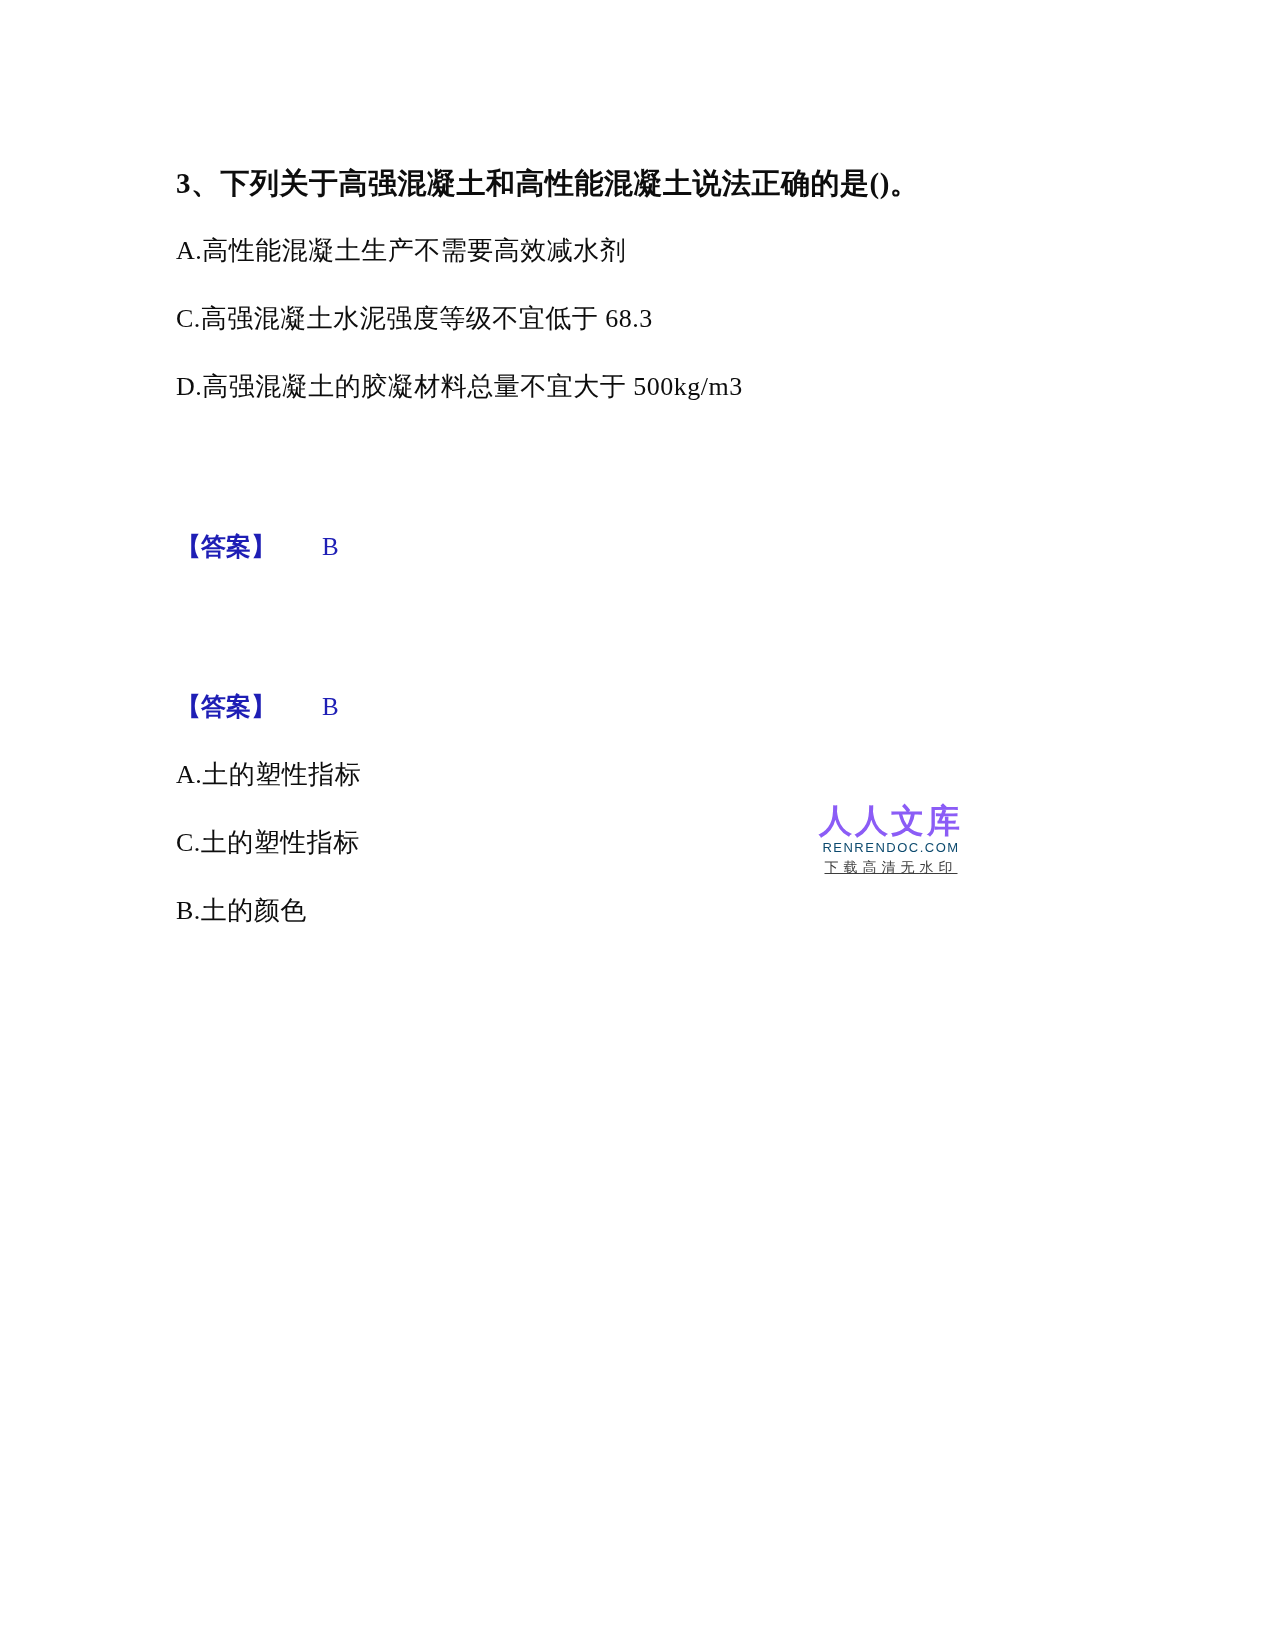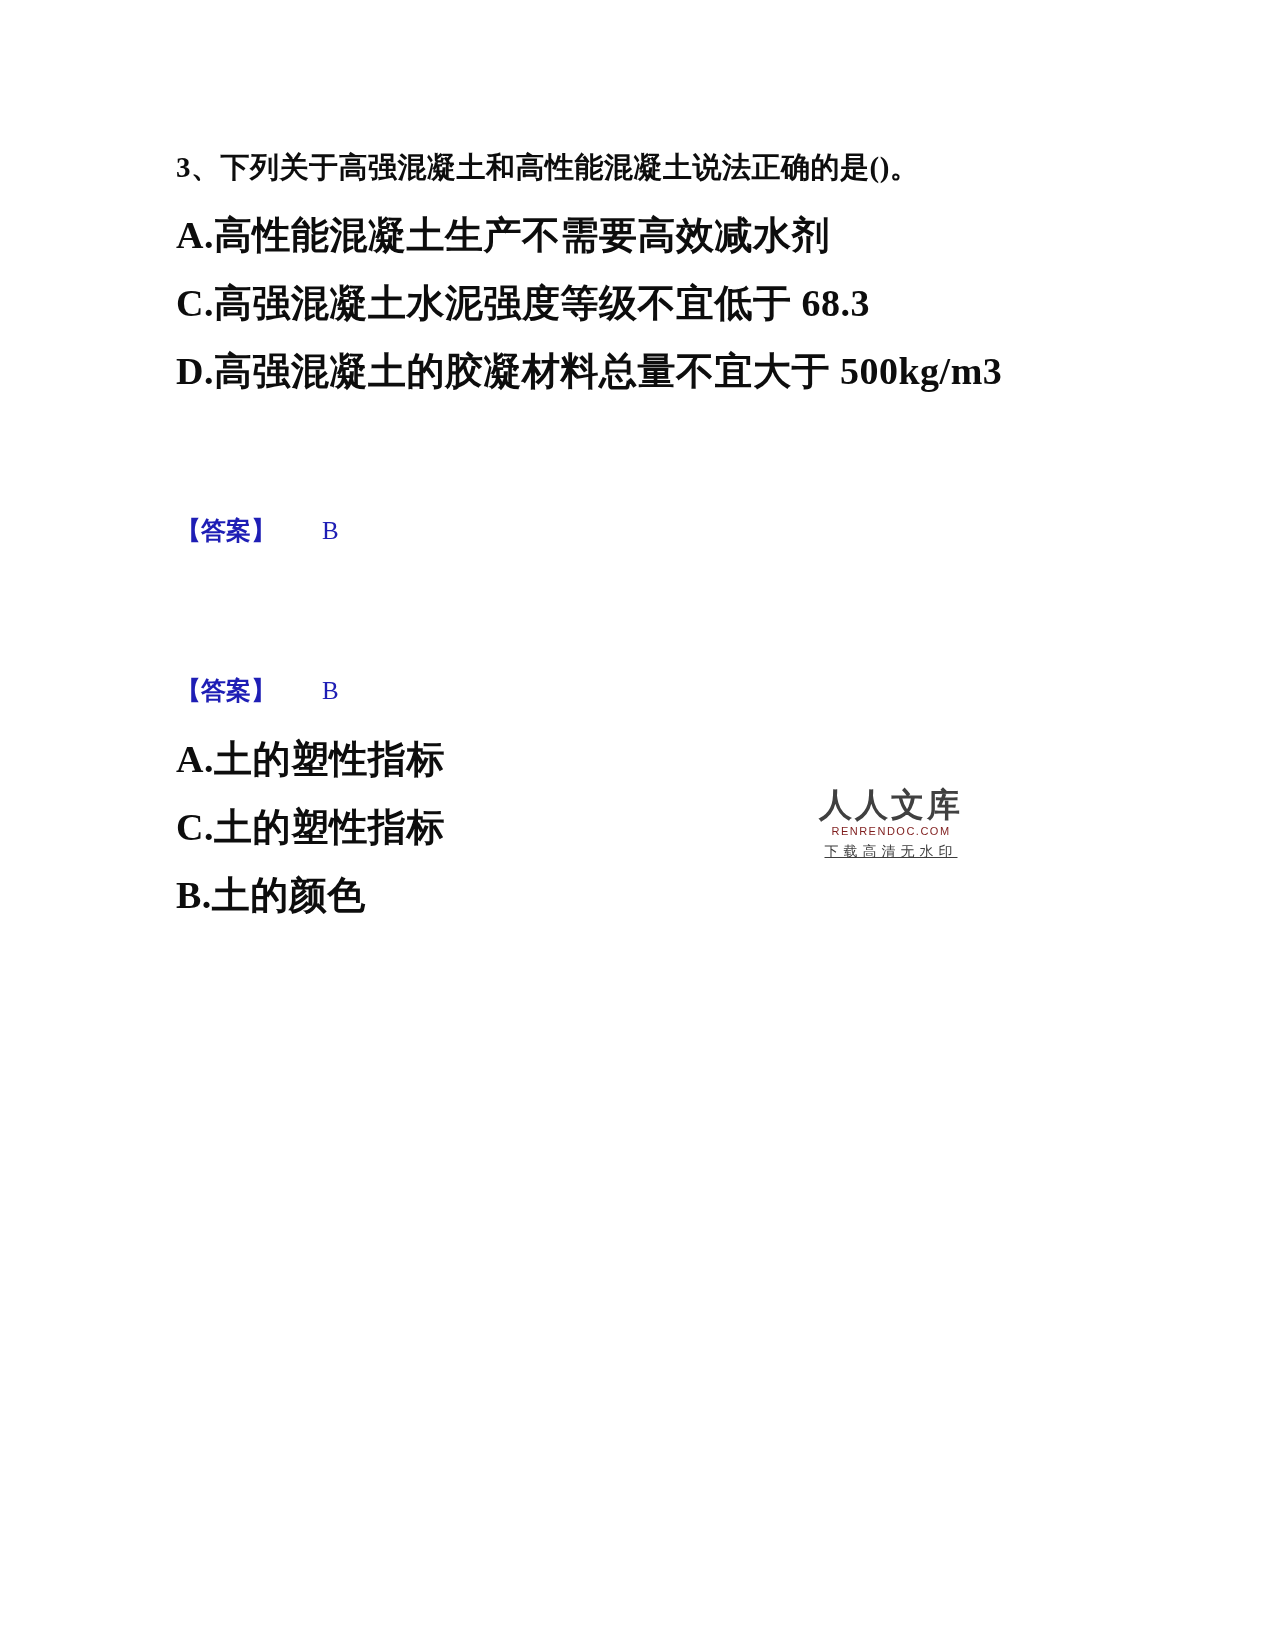--- a/index.html
+++ b/index.html
@@ -5,38 +5,39 @@
   * { margin: 0; padding: 0; box-sizing: border-box; }
   html, body { background: #ffffff; }
   #page {
     position: relative;
     width: 1275px;
     height: 1184px;
     background: #ffffff;
     overflow: hidden;
     font-family: "Liberation Serif", "DejaVu Serif", serif;
     color: #0d0d0d;
+    margin-top: 16px;
   }
   .content {
     position: absolute;
     left: 176px;
     top: 0;
     width: 890px;
     padding-top: 143px;
   }
   .q-text {
     font-size: 29px;
     line-height: 48px;
     font-weight: 600;
     letter-spacing: 0.5px;
   }
   .option {
-    font-size: 38px;
+    font-size: 26px;
     line-height: 48px;
-    font-weight: 700;
+    font-weight: 400;
     letter-spacing: 0.5px;
     margin-top: 20px;
   }
   .answer-row {
     margin-top: 112px;
     font-size: 25px;
     line-height: 48px;
     color: #1e1eb5;
   }
   .answer-label { font-weight: 700; }
@@ -52,27 +53,27 @@
     top: 786px;
     width: 170px;
     text-align: center;
     user-select: none;
   }
   .wm-brand {
     font-size: 33px;
     font-weight: 600;
     letter-spacing: 3px;
     line-height: 38px;
-    color: #404040;
+    color: #8b5cf6;
   }
   .wm-site {
-    font-size: 11px;
+    font-size: 13px;
     letter-spacing: 1.5px;
     line-height: 15px;
-    color: #7f1d1d;
+    color: #0c4a6e;
     font-family: "Liberation Sans", "DejaVu Sans", sans-serif;
   }
   .wm-tagline {
     font-size: 14px;
     letter-spacing: 5px;
     line-height: 19px;
     margin-top: 3px;
     color: #3d3d3d;
     font-family: "Liberation Sans", "DejaVu Sans", sans-serif;
     white-space: nowrap;

